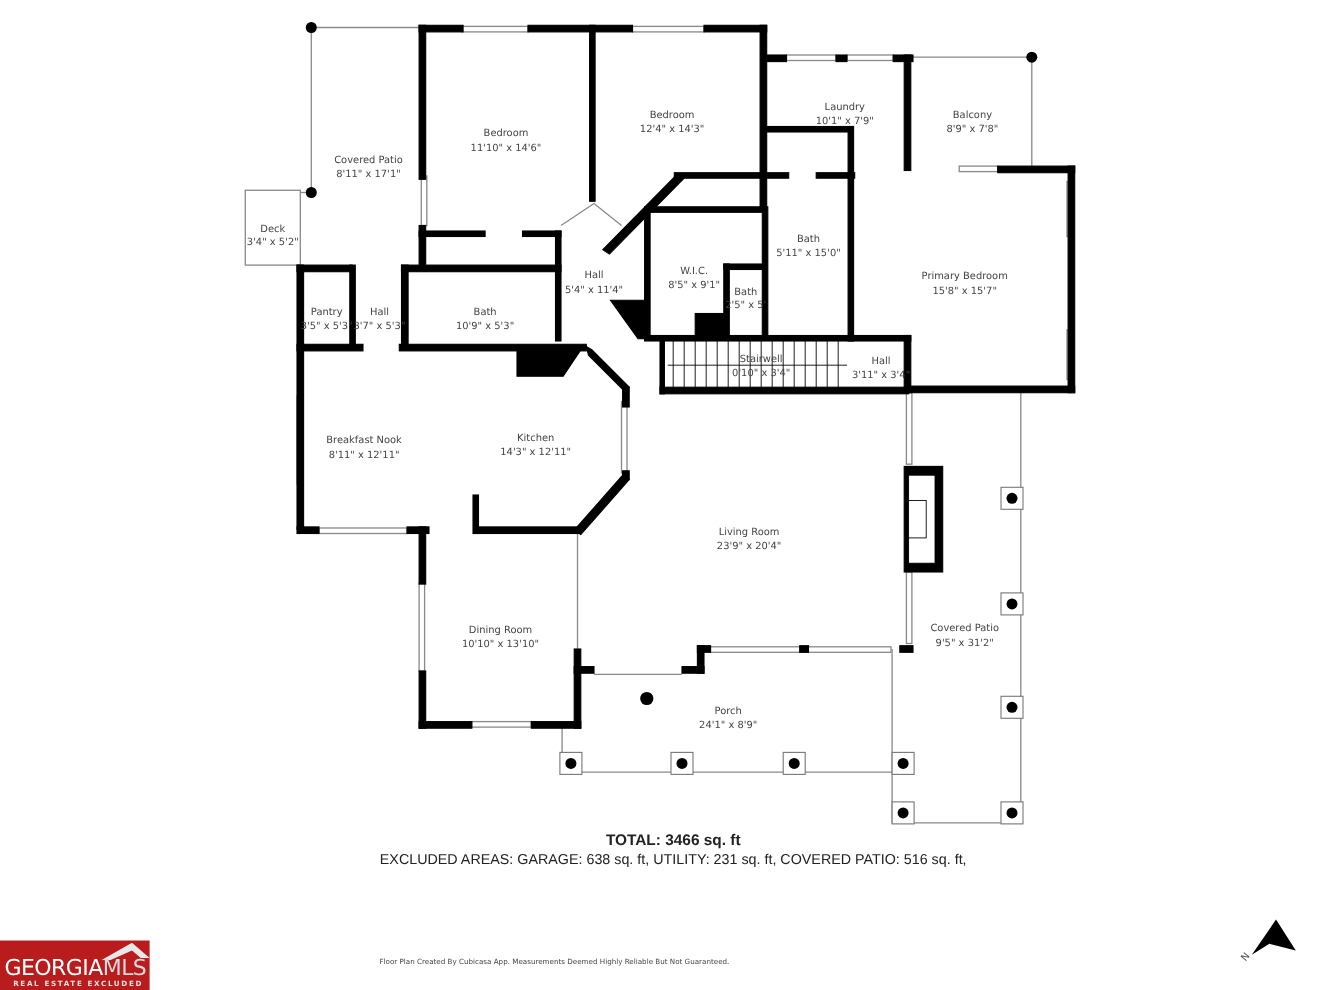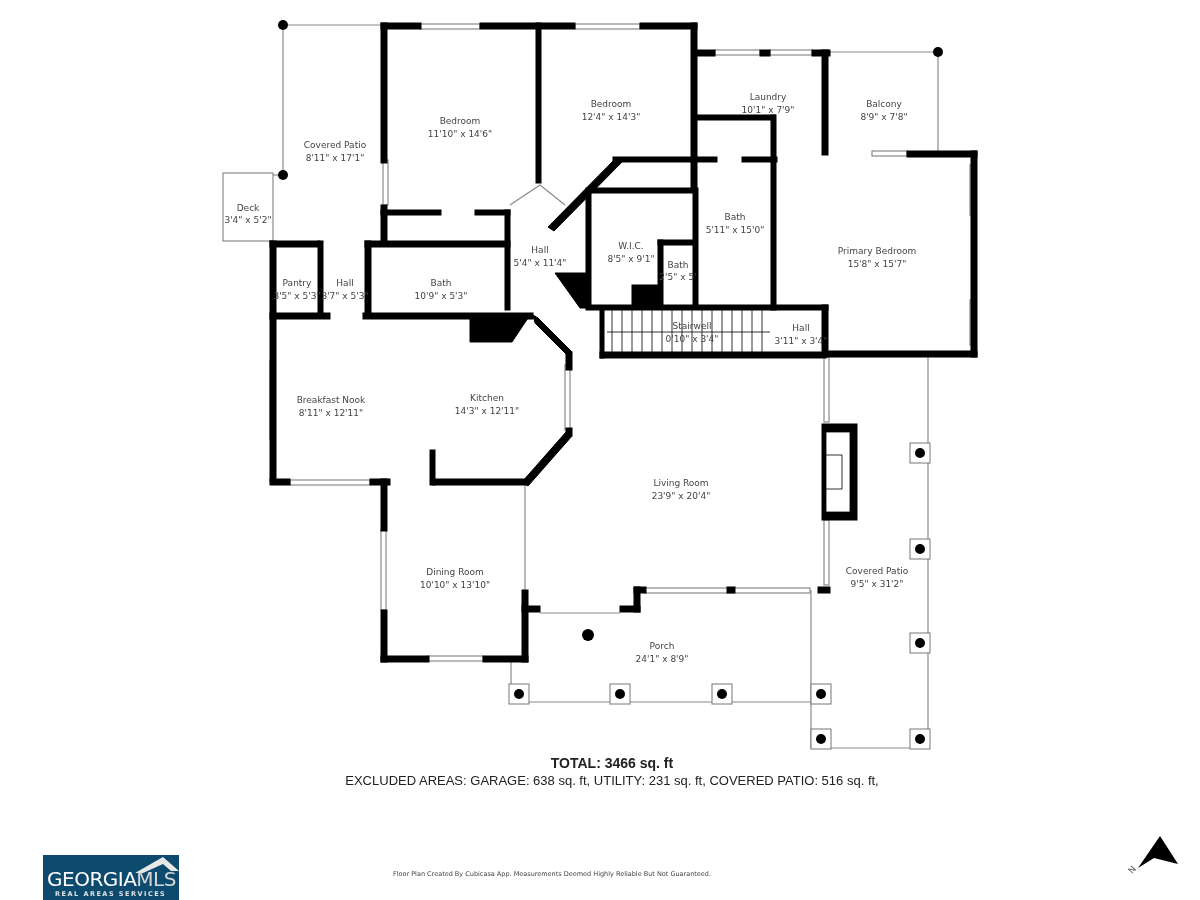--- a/index.html
+++ b/index.html
@@ -2,22 +2,22 @@
 <html><head>
 <meta charset="utf-8">
 <style>
   html,body{margin:0;padding:0;background:#ffffff;}
   body{width:1200px;height:900px;position:relative;overflow:hidden;font-family:"DejaVu Sans","Liberation Sans",sans-serif;}
   #plan{position:absolute;left:0;top:0;width:1200px;height:760px;}
   .rl{font-family:"DejaVu Sans",sans-serif;font-size:9px;fill:#444;text-anchor:middle;}
   .summary{position:absolute;left:12px;top:754px;width:1200px;text-align:center;color:#222;font-family:Liberation Sans, sans-serif;}
   .summary .total{font-size:14px;font-weight:bold;line-height:18px;}
   .summary .line{font-size:13px;line-height:17.5px;}
-  .disclaimer{position:absolute;left:0;top:870px;width:1008px;text-align:center;font-size:6.5px;color:#444;font-family:"DejaVu Sans",sans-serif;margin-left:48px;}
-  .logo{position:absolute;left:0;top:855px;width:136px;height:45px;background:#0c4a6e;color:#fff;margin-left:43px;}
+  .disclaimer{position:absolute;left:0;top:870px;width:1008px;text-align:center;font-size:6.5px;color:#444;font-family:"DejaVu Sans",sans-serif;}
+  .logo{position:absolute;left:0;top:855px;width:136px;height:45px;background:#b91c1c;color:#fff;}
   .logo .brand{position:absolute;left:4px;top:12px;font-size:20px;letter-spacing:-0.5px;font-family:"DejaVu Sans",sans-serif;}
   .logo .brand b{font-weight:normal;color:#ffffff;}
   .logo .brand span{color:#d8d8d8;}
   .logo .sub{position:absolute;left:12px;top:35px;font-size:6.5px;letter-spacing:1.5px;color:#e0e0e0;font-weight:bold;}
   .logo .roof{position:absolute;left:92px;top:2px;}
   .compass{position:absolute;left:1120px;top:830px;}
 </style>
 </head>
 <body>
 
@@ -219,19 +219,19 @@
   <div class="line">EXCLUDED AREAS: GARAGE: 638 sq. ft, UTILITY: 231 sq. ft, COVERED PATIO: 516 sq. ft,</div>
 </div>
 
 <div class="disclaimer">Floor Plan Created By Cubicasa App. Measurements Deemed Highly Reliable But Not Guaranteed.</div>
 
 <div class="logo">
   <svg class="roof" width="44" height="16" viewBox="0 0 44 16">
     <polygon points="0,16 28,0 44,14 36,14 28,7 8,16" fill="#e8e8e8"></polygon>
   </svg>
   <div class="brand"><b>GEORGIA</b><span>MLS</span></div>
-  <div class="sub">REAL AREAS SERVICES</div>
+  <div class="sub">REAL ESTATE EXCLUDED</div>
 </div>
 
 <svg class="compass" width="60" height="45" viewBox="0 0 60 45">
   <polygon points="40,6 58,34 34,28 18,38" fill="#000"></polygon>
   <text x="9" y="43" font-size="9" font-family="DejaVu Sans, sans-serif" fill="#555" transform="rotate(-50 12 40)">N</text>
 </svg>
 
 </body></html>

